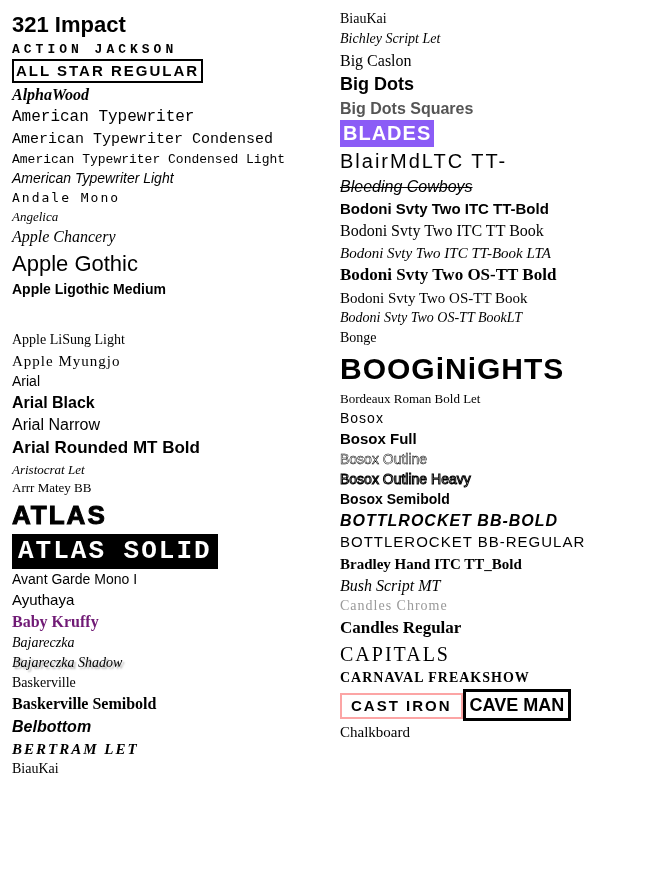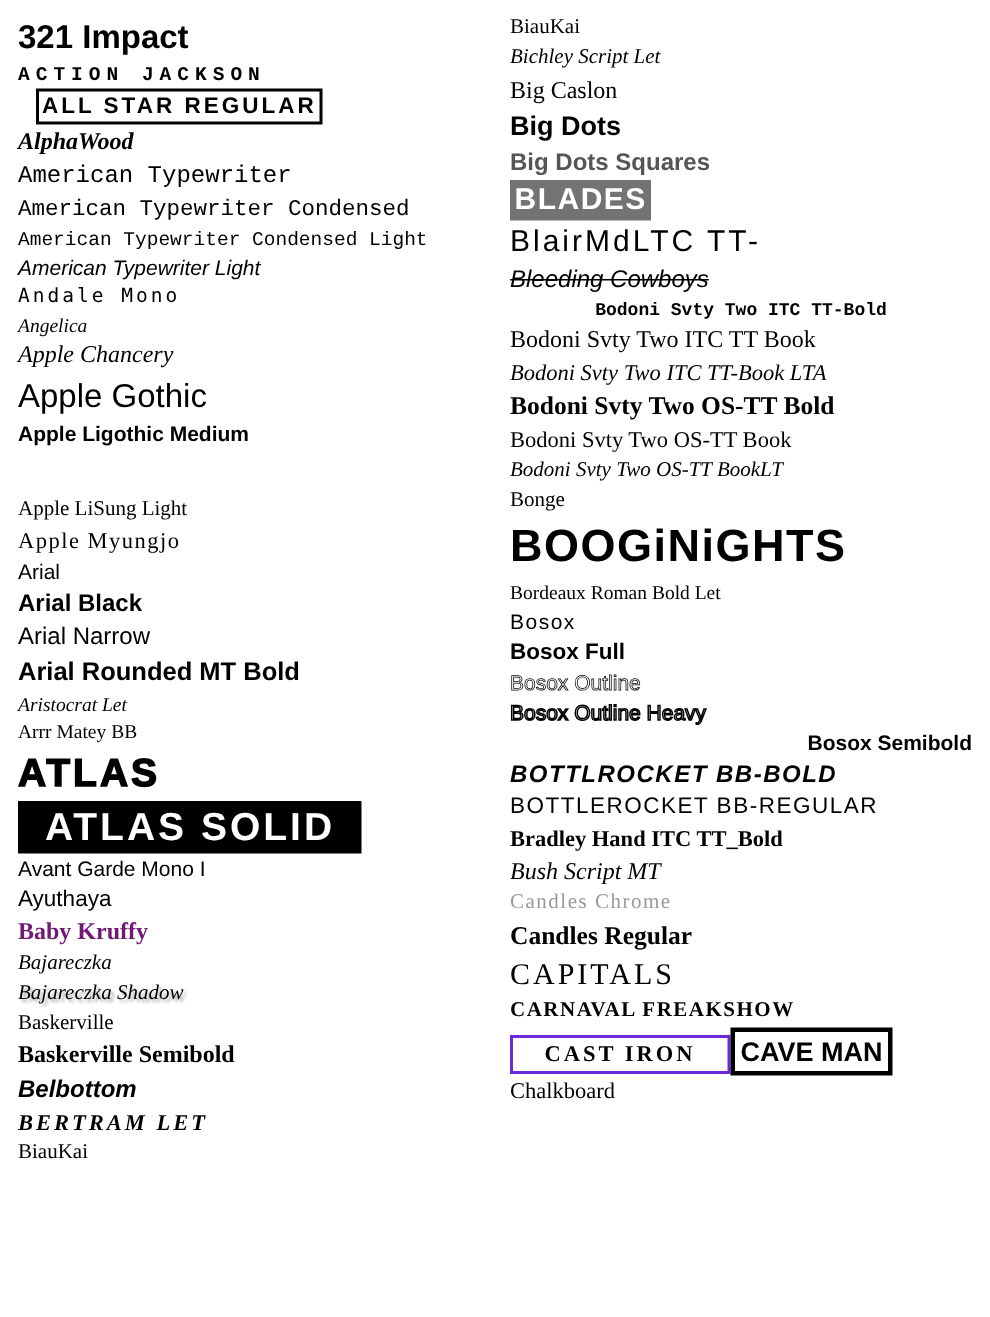--- a/index.html
+++ b/index.html
@@ -21,84 +21,84 @@
     }
     .font-item {
       line-height: 1.35;
       margin-bottom: 1px;
       white-space: nowrap;
     }
 
     
     .f-321impact { font-family: Impact, sans-serif; font-size: 22px; font-weight: 900; }
     .f-action-jackson { font-family: 'Courier New', monospace; font-size: 13px; letter-spacing: 4px; text-transform: uppercase; font-weight: bold; }
-    .f-all-star { font-family: Arial, sans-serif; font-size: 15px; font-weight: 900; letter-spacing: 2px; text-transform: uppercase; border: 2px solid #000; padding: 0 2px; display: inline-block; margin-left: 12px; }
+    .f-all-star { font-family: Arial, sans-serif; font-size: 15px; font-weight: 900; letter-spacing: 2px; text-transform: uppercase; border: 2px solid #000; padding: 0 2px; display: inline-block; }
     .f-alphawood { font-family: Georgia, serif; font-size: 16px; font-weight: bold; font-style: italic; }
     .f-american-typewriter { font-family: 'American Typewriter', 'Courier New', monospace; font-size: 16px; }
     .f-american-typewriter-condensed { font-family: 'American Typewriter', 'Courier New', monospace; font-size: 15px; font-stretch: condensed; }
     .f-american-typewriter-condensed-light { font-family: 'American Typewriter', 'Courier New', monospace; font-size: 13px; font-weight: 300; }
     .f-american-typewriter-light { font-family: Liberation Sans, sans-serif; font-size: 14px; font-weight: 300; font-style: italic; }
     .f-andale-mono { font-family: 'Andale Mono', monospace; font-size: 13px; letter-spacing: 2px; }
     .f-angelica { font-family: 'Brush Script MT', cursive; font-size: 13px; font-style: italic; }
     .f-apple-chancery { font-family: 'Apple Chancery', 'Palatino Linotype', serif; font-size: 16px; font-style: italic; }
     .f-apple-gothic { font-family: 'Apple Gothic', 'Helvetica Neue', sans-serif; font-size: 22px; font-weight: 300; }
     .f-apple-ligothic { font-family: sans-serif; font-size: 14px; font-weight: bold; }
     .f-apple-lisung { font-family: serif; font-size: 14px; margin-top: 32px; }
     .f-apple-myungjo { font-family: serif; font-size: 15px; letter-spacing: 1px; }
     .f-arial { font-family: Arial, sans-serif; font-size: 14px; }
     .f-arial-black { font-family: 'Arial Black', Arial, sans-serif; font-size: 16px; font-weight: 900; }
     .f-arial-narrow { font-family: 'Arial Narrow', Arial, sans-serif; font-size: 16px; font-stretch: condensed; }
     .f-arial-rounded { font-family: 'Arial Rounded MT Bold', Arial, sans-serif; font-size: 17px; font-weight: bold; }
     .f-aristocrat { font-family: 'Brush Script MT', cursive; font-size: 13px; font-style: italic; }
     .f-arr-matey { font-family: cursive; font-size: 13px; }
     .f-atlas { font-family: Impact, sans-serif; font-size: 26px; font-weight: 900; letter-spacing: 2px; -webkit-text-stroke: 1px #000; }
-    .f-atlas-solid { font-family: Liberation Sans, sans-serif; font-size: 26px; font-weight: 900; letter-spacing: 2px; background: #000; color: #fff; padding: 0 18px; display: inline-block; }
+    .f-atlas-solid { font-family: Liberation Mono, monospace; font-size: 26px; font-weight: 900; letter-spacing: 2px; background: #000; color: #fff; padding: 0 6px; display: inline-block; }
     .f-avant-garde { font-family: 'Century Gothic', sans-serif; font-size: 14px; }
     .f-ayuthaya { font-family: sans-serif; font-size: 15px; }
     .f-baby-kruffy { font-family: 'Comic Sans MS', cursive; font-size: 16px; font-weight: 900; color: #701a75; }
     .f-bajareczka { font-family: cursive; font-size: 14px; font-style: italic; }
     .f-bajareczka-shadow { font-family: cursive; font-size: 14px; font-style: italic; text-shadow: 2px 2px 2px #aaa; }
     .f-baskerville { font-family: Baskerville, serif; font-size: 14px; }
     .f-baskerville-semi { font-family: Baskerville, serif; font-size: 16px; font-weight: bold; }
     .f-belbottom { font-family: Impact, sans-serif; font-size: 16px; font-style: italic; font-weight: 900; }
     .f-bertram { font-family: serif; font-size: 15px; font-style: italic; font-weight: bold; letter-spacing: 2px; text-transform: uppercase; }
     .f-biaukai { font-family: serif; font-size: 14px; }
 
     
     .f-biaukai-r { font-family: serif; font-size: 14px; }
     .f-bichley { font-family: 'Brush Script MT', cursive; font-size: 14px; font-style: italic; }
     .f-big-caslon { font-family: 'Big Caslon', 'Book Antiqua', serif; font-size: 16px; }
     .f-big-dots { font-family: sans-serif; font-size: 18px; font-weight: 900; }
     .f-big-dots-squares { font-family: sans-serif; font-size: 16px; font-weight: 900; color: #555; }
-    .f-blades { font-family: Impact, sans-serif; font-size: 20px; font-weight: 900; background: #737373; color: #fff; padding: 0 3px; display: inline-block; letter-spacing: 1px; }
+    .f-blades { font-family: Impact, sans-serif; font-size: 20px; font-weight: 900; background: #8b5cf6; color: #fff; padding: 0 3px; display: inline-block; letter-spacing: 1px; }
     .f-blair { font-family: 'Century Gothic', sans-serif; font-size: 20px; font-weight: 300; letter-spacing: 2px; }
     .f-bleeding { font-family: Impact, sans-serif; font-size: 16px; text-decoration: line-through; font-style: italic; }
-    .f-bodoni-bold { font-family: Liberation Mono, monospace; font-size: 12px; font-weight: 900; text-align: center; }
+    .f-bodoni-bold { font-family: Liberation Sans, sans-serif; font-size: 15px; font-weight: 900; }
     .f-bodoni-book { font-family: 'Bodoni MT', 'Didot', serif; font-size: 16px; }
     .f-bodoni-book-lta { font-family: 'Bodoni MT', 'Didot', serif; font-size: 15px; font-style: italic; }
     .f-bodoni-os-bold { font-family: 'Bodoni MT', 'Didot', serif; font-size: 17px; font-weight: 900; }
     .f-bodoni-os-book { font-family: 'Bodoni MT', 'Didot', serif; font-size: 15px; }
     .f-bodoni-os-booklt { font-family: 'Bodoni MT', 'Didot', serif; font-size: 14px; font-style: italic; }
     .f-bonge { font-family: cursive; font-size: 14px; }
     .f-booginights { font-family: Impact, sans-serif; font-size: 30px; font-weight: 900; letter-spacing: 1px; }
     .f-bordeaux { font-family: serif; font-size: 13px; }
     .f-bosox { font-family: sans-serif; font-size: 14px; font-weight: 300; letter-spacing: 1px; }
     .f-bosox-full { font-family: sans-serif; font-size: 15px; font-weight: bold; }
     .f-bosox-outline { font-family: sans-serif; font-size: 14px; -webkit-text-stroke: 0.5px #000; color: transparent; }
     .f-bosox-outline-heavy { font-family: sans-serif; font-size: 14px; -webkit-text-stroke: 1px #000; color: transparent; }
-    .f-bosox-semi { font-family: sans-serif; font-size: 14px; font-weight: 600; text-align: right; }
+    .f-bosox-semi { font-family: sans-serif; font-size: 14px; font-weight: 600; }
     .f-bottlerocket-bold { font-family: Impact, sans-serif; font-size: 16px; font-weight: 900; font-style: italic; letter-spacing: 1px; }
     .f-bottlerocket-reg { font-family: Impact, sans-serif; font-size: 15px; letter-spacing: 1px; }
     .f-bradley { font-family: 'Bradley Hand ITC', cursive; font-size: 15px; font-weight: bold; }
     .f-bush-script { font-family: 'Brush Script MT', cursive; font-size: 16px; font-style: italic; }
     .f-candles-chrome { font-family: serif; font-size: 14px; color: #999; letter-spacing: 1px; }
     .f-candles-regular { font-family: serif; font-size: 17px; font-weight: bold; }
     .f-capitals { font-family: 'Copperplate Gothic', serif; font-size: 20px; letter-spacing: 2px; text-transform: uppercase; }
     .f-carnaval { font-family: serif; font-size: 14px; font-weight: bold; text-transform: uppercase; letter-spacing: 1px; }
-    .f-cast-iron { font-family: Liberation Serif, serif; font-size: 15px; font-weight: 900; letter-spacing: 2px; border: 2px solid #6d28d9; padding: 1px 21px; display: inline-block; }
+    .f-cast-iron { font-family: Liberation Sans, sans-serif; font-size: 15px; font-weight: 900; letter-spacing: 2px; border: 2px solid #fca5a5; padding: 1px 9px; display: inline-block; }
     .f-cave-man { font-family: Impact, sans-serif; font-size: 18px; font-weight: 900; border: 3px solid #000; padding: 1px 4px; display: inline-block; }
     .f-chalkboard { font-family: Chalkboard, 'Comic Sans MS', cursive; font-size: 15px; }
   </style>
 </head>
 <body>
 
 <div class="font-list">
   <div class="column" id="left-col"><div class="font-item f-321impact">321 Impact</div><div class="font-item f-action-jackson">ACTION  JACKSON</div><div class="font-item f-all-star">ALL STAR REGULAR</div><div class="font-item f-alphawood">AlphaWood</div><div class="font-item f-american-typewriter">American Typewriter</div><div class="font-item f-american-typewriter-condensed">American Typewriter Condensed</div><div class="font-item f-american-typewriter-condensed-light">American Typewriter Condensed Light</div><div class="font-item f-american-typewriter-light">American Typewriter Light</div><div class="font-item f-andale-mono">Andale  Mono</div><div class="font-item f-angelica">Angelica</div><div class="font-item f-apple-chancery">Apple Chancery</div><div class="font-item f-apple-gothic">Apple Gothic</div><div class="font-item f-apple-ligothic">Apple Ligothic Medium</div><div class="font-item f-apple-lisung">Apple LiSung Light</div><div class="font-item f-apple-myungjo">Apple  Myungjo</div><div class="font-item f-arial">Arial</div><div class="font-item f-arial-black">Arial Black</div><div class="font-item f-arial-narrow">Arial Narrow</div><div class="font-item f-arial-rounded">Arial Rounded MT Bold</div><div class="font-item f-aristocrat">Aristocrat Let</div><div class="font-item f-arr-matey">Arrr Matey BB</div><div class="font-item f-atlas">ATLAS</div><div class="font-item f-atlas-solid">ATLAS SOLID</div><div class="font-item f-avant-garde">Avant Garde Mono I</div><div class="font-item f-ayuthaya">Ayuthaya</div><div class="font-item f-baby-kruffy">Baby Kruffy</div><div class="font-item f-bajareczka">Bajareczka</div><div class="font-item f-bajareczka-shadow">Bajareczka Shadow</div><div class="font-item f-baskerville">Baskerville</div><div class="font-item f-baskerville-semi">Baskerville Semibold</div><div class="font-item f-belbottom">Belbottom</div><div class="font-item f-bertram">BERTRAM LET</div><div class="font-item f-biaukai">BiauKai</div></div>
   <div class="column" id="right-col"><div class="font-item f-biaukai-r">BiauKai</div><div class="font-item f-bichley">Bichley Script Let</div><div class="font-item f-big-caslon">Big Caslon</div><div class="font-item f-big-dots">Big Dots</div><div class="font-item f-big-dots-squares">Big Dots Squares</div><div class="font-item f-blades">BLADES</div><div class="font-item f-blair">BlairMdLTC TT-</div><div class="font-item f-bleeding">Bleeding Cowboys</div><div class="font-item f-bodoni-bold">Bodoni Svty Two ITC TT-Bold</div><div class="font-item f-bodoni-book">Bodoni Svty Two ITC TT Book</div><div class="font-item f-bodoni-book-lta">Bodoni Svty Two ITC TT-Book LTA</div><div class="font-item f-bodoni-os-bold">Bodoni Svty Two OS-TT Bold</div><div class="font-item f-bodoni-os-book">Bodoni Svty Two OS-TT Book</div><div class="font-item f-bodoni-os-booklt">Bodoni Svty Two OS-TT BookLT</div><div class="font-item f-bonge">Bonge</div><div class="font-item f-booginights">BOOGiNiGHTS</div><div class="font-item f-bordeaux">Bordeaux Roman Bold Let</div><div class="font-item f-bosox">Bosox</div><div class="font-item f-bosox-full">Bosox Full</div><div class="font-item f-bosox-outline">Bosox Outline</div><div class="font-item f-bosox-outline-heavy">Bosox Outline Heavy</div><div class="font-item f-bosox-semi">Bosox Semibold</div><div class="font-item f-bottlerocket-bold">BOTTLROCKET BB-BOLD</div><div class="font-item f-bottlerocket-reg">BOTTLEROCKET BB-REGULAR</div><div class="font-item f-bradley">Bradley Hand ITC TT_Bold</div><div class="font-item f-bush-script">Bush Script MT</div><div class="font-item f-candles-chrome">Candles Chrome</div><div class="font-item f-candles-regular">Candles Regular</div><div class="font-item f-capitals">CAPITALS</div><div class="font-item f-carnaval">CARNAVAL FREAKSHOW</div><div class="font-item f-cast-iron">CAST IRON</div><div class="font-item f-cave-man">CAVE MAN</div><div class="font-item f-chalkboard">Chalkboard</div></div>
 </div>

